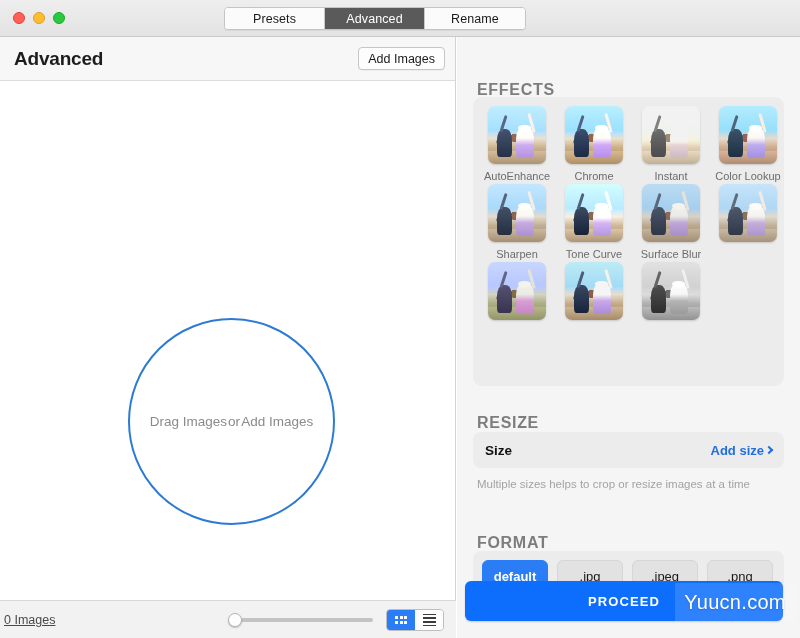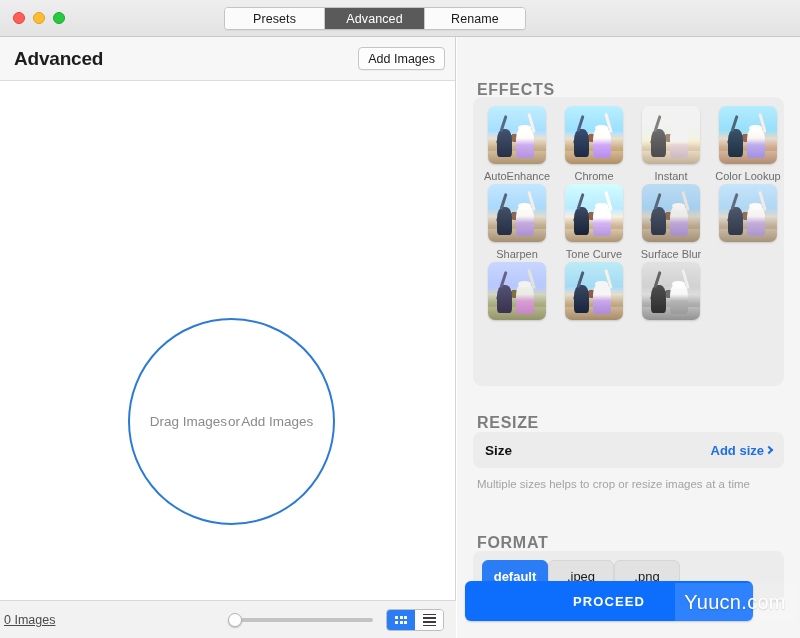--- a/index.html
+++ b/index.html
@@ -412,20 +412,21 @@
     width: 311px;
     height: 52px;
     background: #ececec;
     border-radius: 8px;
   }
   .format-row {
     position: absolute;
     top: 9px;
     left: 9px;
     display: flex;
+    gap: 9px;
   }
   .fmt-btn {
     width: 66px;
     height: 32px;
     border-radius: 6px;
     background: #e2e2e2;
     border: 1px solid #d6d6d6;
     display: flex;
     align-items: center;
     justify-content: center;
@@ -437,21 +438,21 @@
     border-color: #2b7df5;
     color: #ffffff;
     font-weight: bold;
   }
 
   
   .proceed-btn {
     position: absolute;
     top: 581px;
     left: 465px;
-    width: 288px;
+    width: 318px;
     height: 40px;
     background: #0d6efd;
     border-radius: 6px;
     display: flex;
     align-items: center;
     justify-content: center;
     color: #ffffff;
     font-size: 13px;
     font-weight: bold;
     letter-spacing: 1.1px;
@@ -693,20 +694,21 @@
         <span>Add size</span>
         <span class="chev"></span>
       </span>
     </div>
     <div class="resize-hint">Multiple sizes helps to crop or resize images at a time</div>
 
     <div class="section-title format-title">FORMAT</div>
     <div class="format-card">
       <div class="format-row" id="format-row">
           <div class="fmt-btn active">default</div>
+          <div class="fmt-btn">.jpg</div>
           <div class="fmt-btn">.jpeg</div>
           <div class="fmt-btn">.png</div>
         </div>
     </div>
 
   </div>
 
   <div class="proceed-btn">PROCEED</div>
   <div class="watermark">Yuucn.com</div>
 

